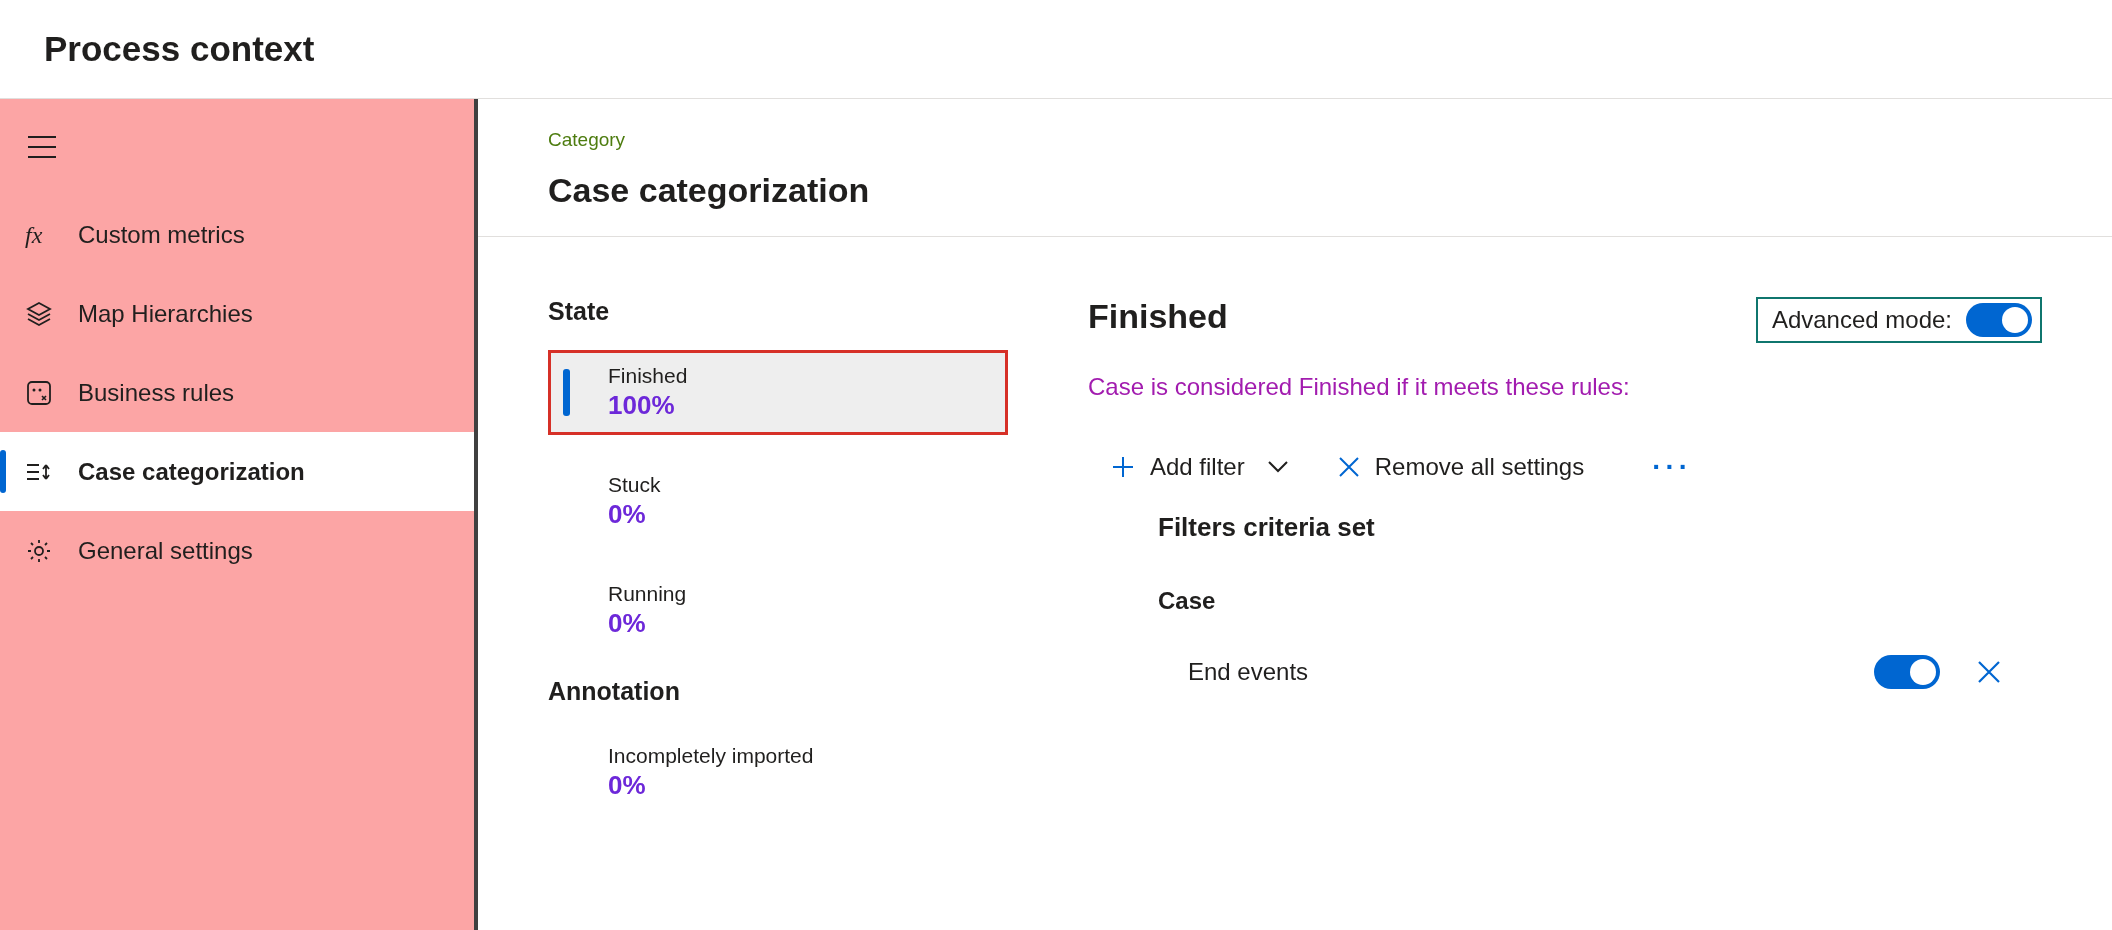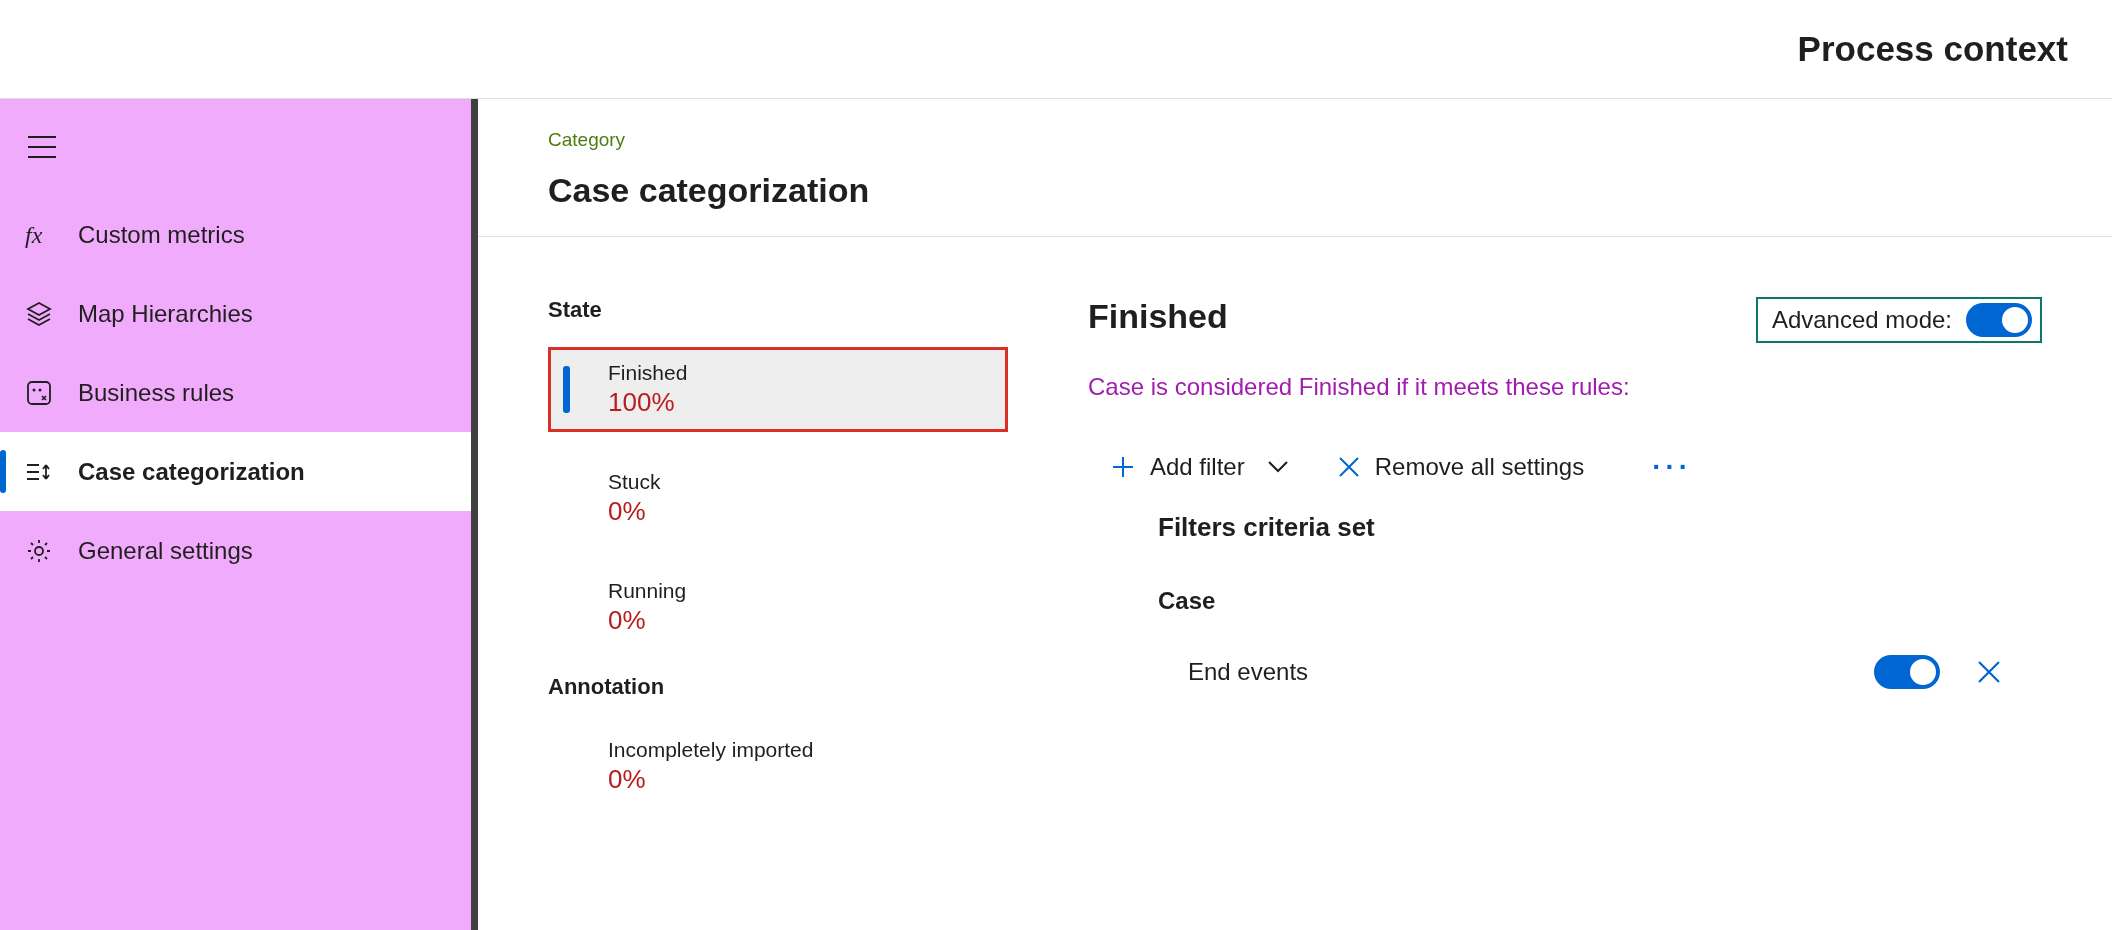--- a/index.html
+++ b/index.html
@@ -12,39 +12,38 @@
     overflow: hidden;
   }
 
   
   .header {
     padding: 24px 44px 24px 44px;
     border-bottom: 1px solid #e1dfdd;
     height: 99px;
     display:flex;
     align-items:center;
-    justify-content:flex-end;
   }
   .header-title {
     font-size: 35px;
     font-weight: 600;
     color: #201f1e;
   }
 
   
   .layout {
     display: flex;
     height: calc(100% - 99px);
   }
 
   
   .sidebar {
     width: 478px;
-    background: #f0abfc;
-    border-right: 7px solid #404040;
+    background: #fca5a5;
+    border-right: 4px solid #404040;
     padding-top: 24px;
   }
   .hamburger {
     width: 48px;
     height: 48px;
     margin-left:18px;
     margin-bottom:24px;
     display:flex;
     align-items:center;
     justify-content:center;
@@ -107,21 +106,21 @@
     display: flex;
     padding: 60px 70px 0 70px;
     gap: 80px;
   }
 
   
   .state-panel {
     width: 460px;
   }
   .section-heading {
-    font-size: 22px;
+    font-size: 25px;
     font-weight: 600;
     margin-bottom: 24px;
   }
   .state-item {
     padding: 14px 26px 14px 60px;
     margin-bottom: 24px;
     position:relative;
     cursor:pointer;
   }
   .state-item.selected {
@@ -139,22 +138,22 @@
     background:#0066d1;
     border-radius:3px;
   }
   .state-label {
     font-size: 21px;
     color: #201f1e;
     margin-bottom:2px;
   }
   .state-value {
     font-size: 26px;
-    font-weight: 400;
-    color:#b91c1c;
+    font-weight: 700;
+    color:#6d28d9;
   }
 
   
   .detail-panel {
     flex: 1;
     position: relative;
   }
   .detail-top {
     display:flex;
     align-items:flex-start;

